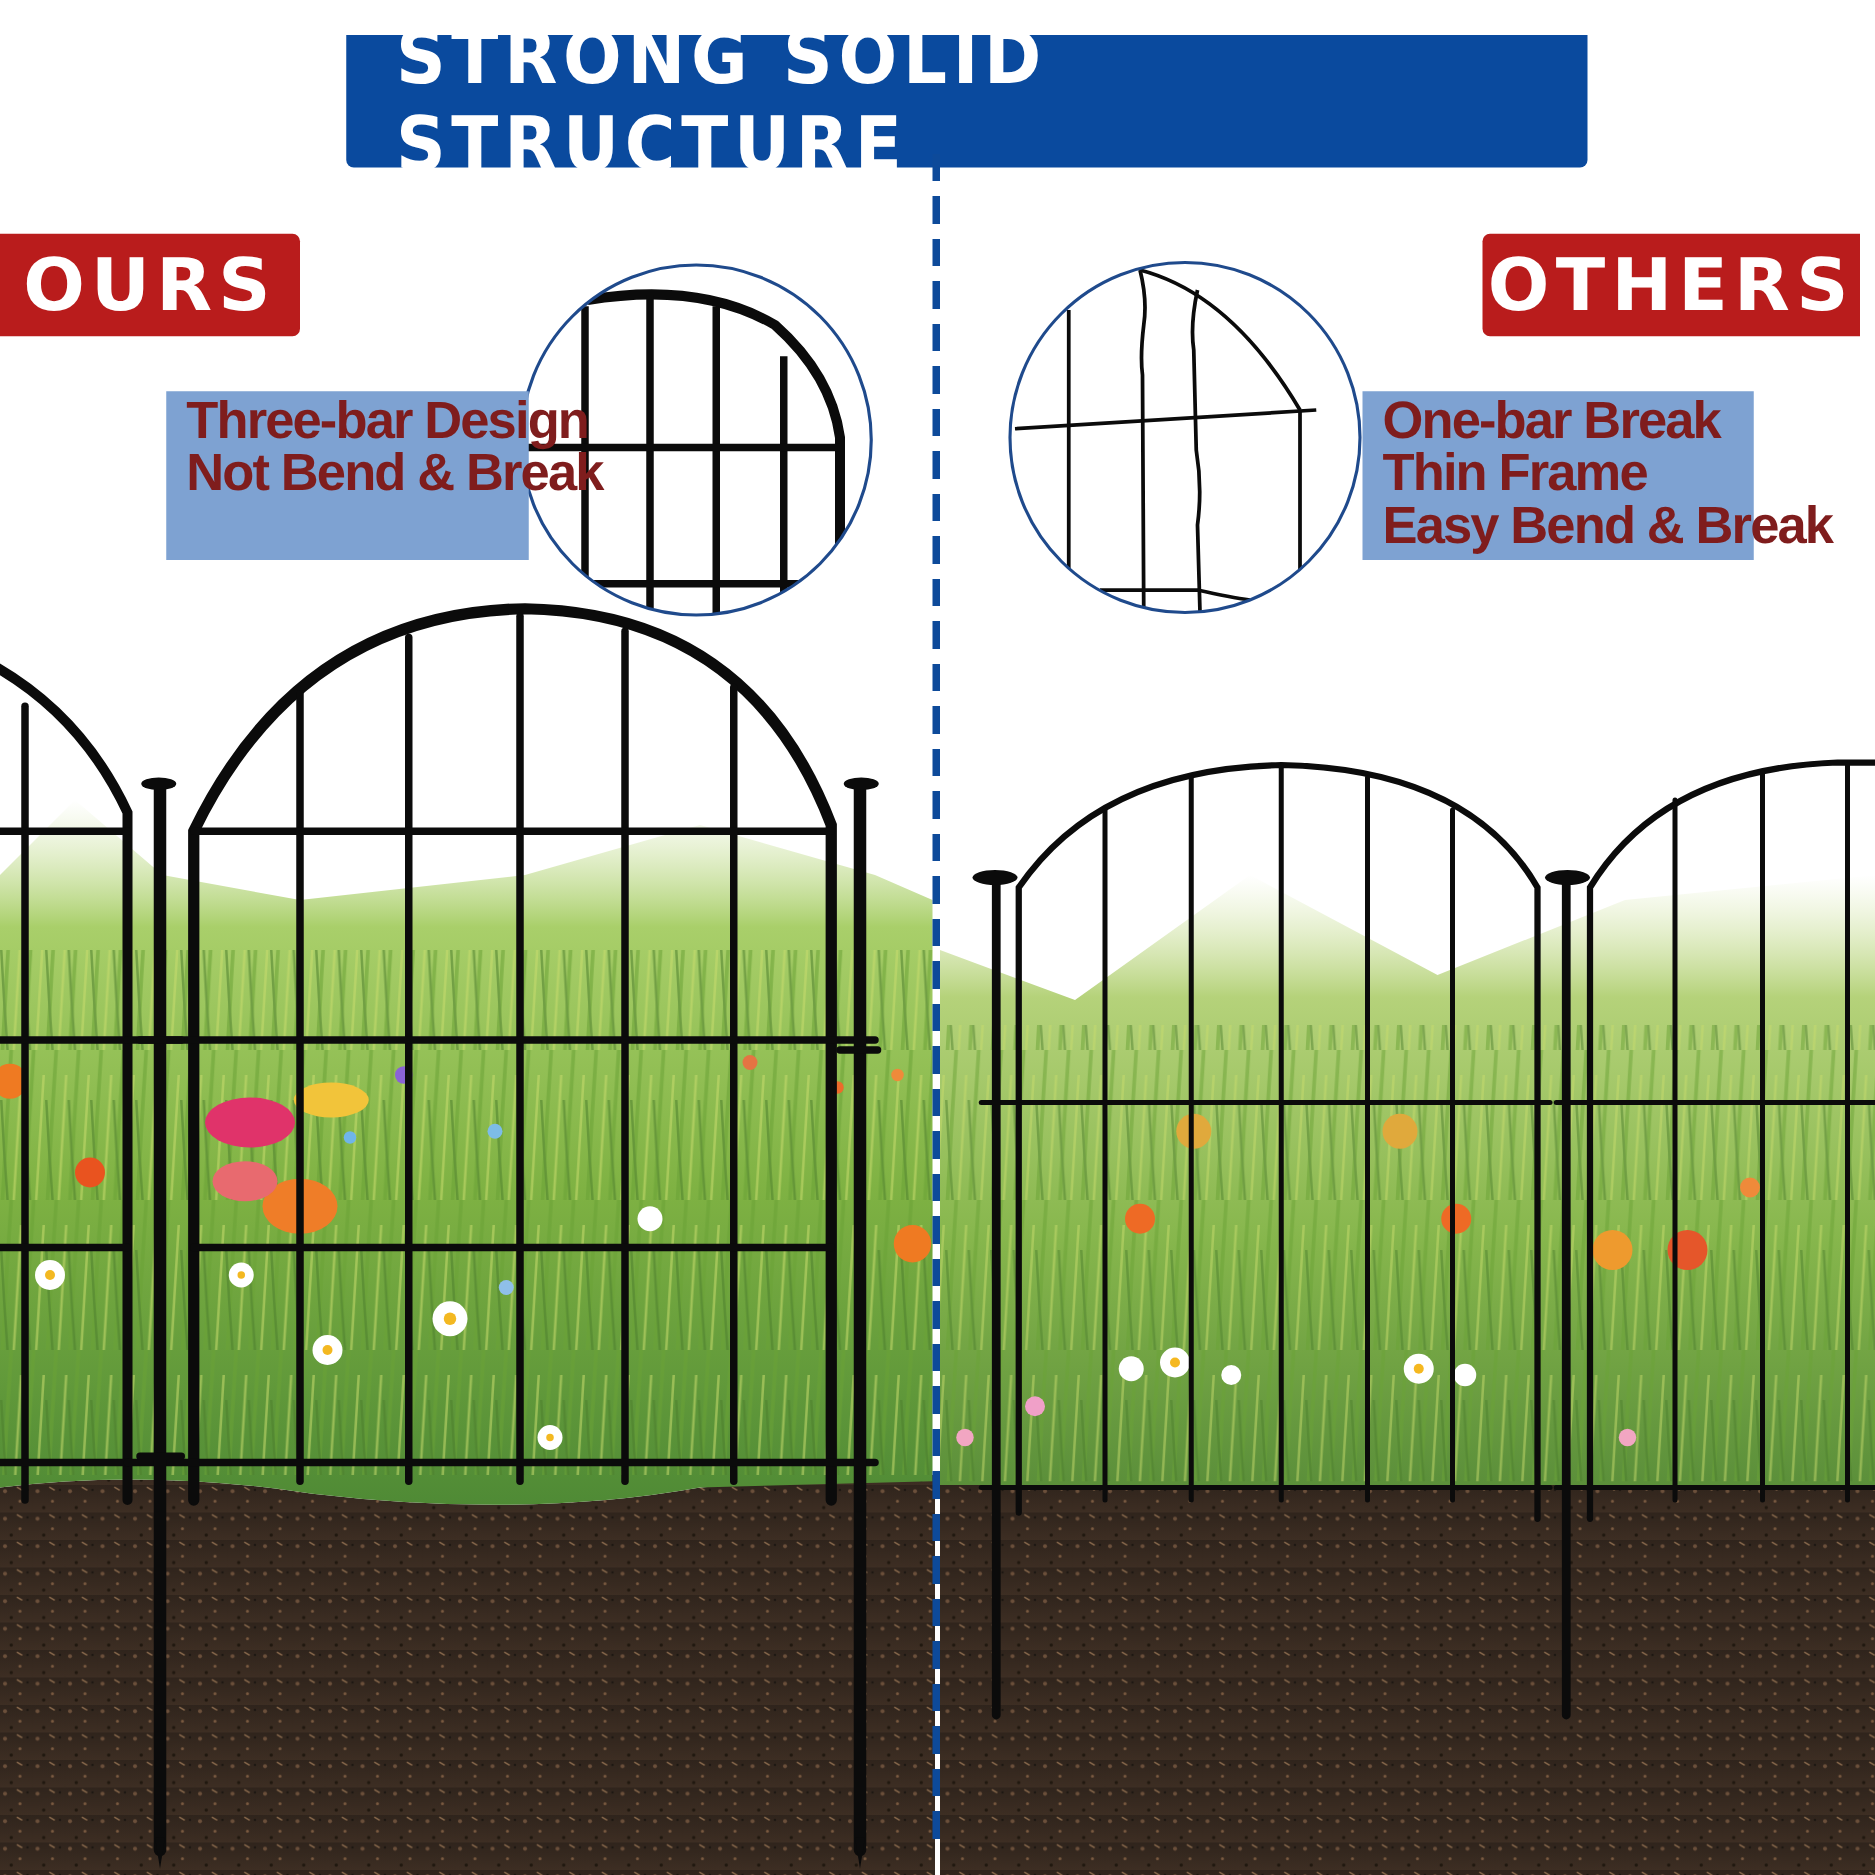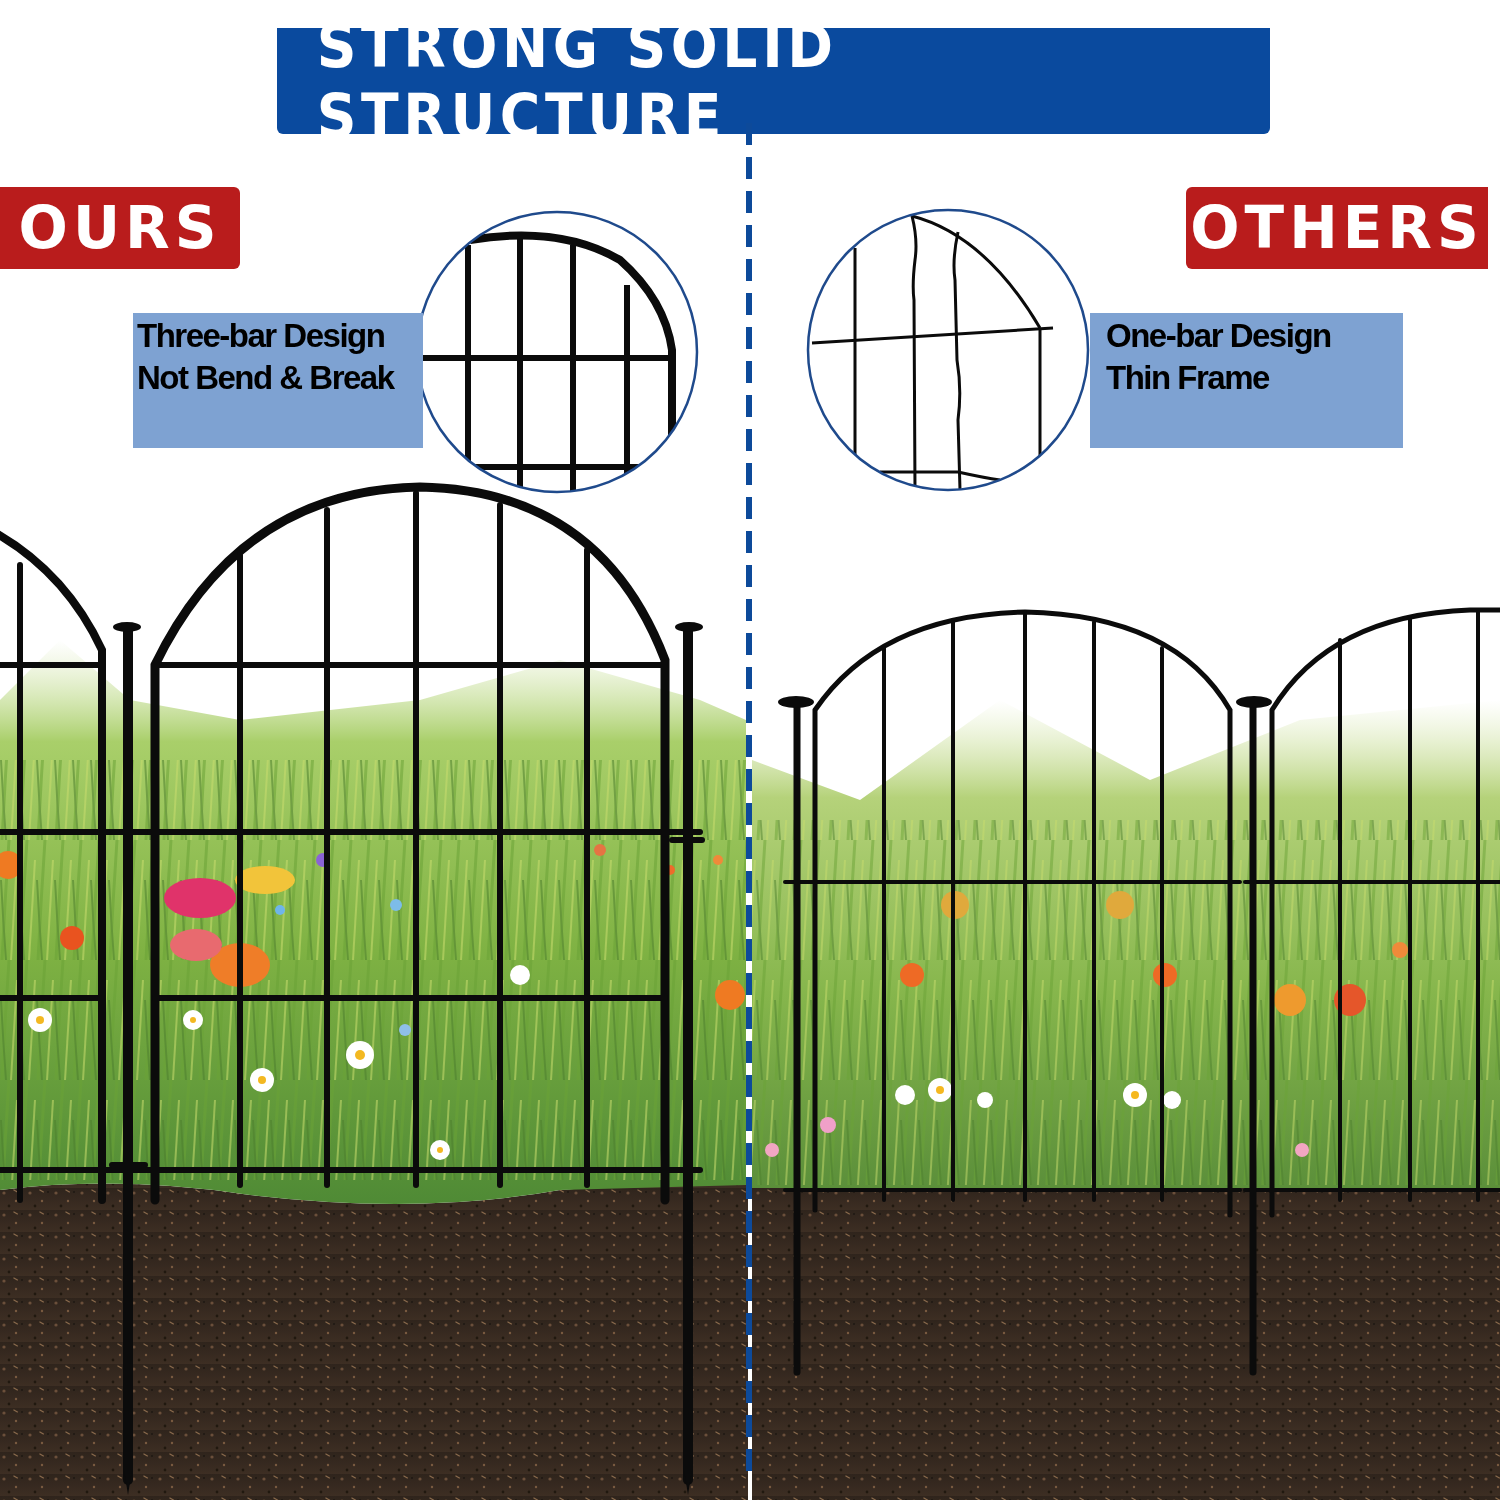--- a/index.html
+++ b/index.html
@@ -21,23 +21,23 @@
   .side-label {
     position: absolute; height: 82px; background: #b91c1c; color: #fff;
     display: flex; align-items: center; justify-content: center;
     font-weight: bold; font-size: 58px; letter-spacing: 5px;
     font-family: "DejaVu Sans", sans-serif;
   }
   .side-label.ours { left: 0; top: 187px; width: 240px; border-radius: 0 6px 6px 0; }
   .side-label.others { left: 1186px; top: 187px; width: 302px; border-radius: 6px 0 0 6px; }
 
   .feature-box {
-    position: absolute; background: #7ea2d2; color: #000000;
-    font-weight: bold; font-size: 33px; line-height: 42px; letter-spacing: -1.5px;
-    font-family: "Liberation Sans", sans-serif; padding: 2px 4px;
+    position: absolute; background: #7ea2d2; color: #7f1d1d;
+    font-weight: bold; font-size: 42px; line-height: 42px; letter-spacing: -1.5px;
+    font-family: "Liberation Sans", sans-serif; padding: 2px 16px;
   }
   .feature-box.ours { left: 133px; top: 313px; width: 290px; height: 135px; }
   .feature-box.others { left: 1090px; top: 313px; width: 313px; height: 135px; padding-left: 16px; }
   .feature-box div { white-space: nowrap; }
 
   .divider {
     position: absolute; left: 746px; top: 123px; width: 6px; height: 1355px;
     background: repeating-linear-gradient(to bottom, #0d4a9a 0 22px, transparent 22px 34px);
   }
 
@@ -243,17 +243,18 @@
   <div class="side-label ours">OURS</div>
 
   <div class="side-label others">OTHERS</div>
 
   <div class="feature-box ours">
     <div>Three-bar Design</div>
     <div>Not Bend &amp; Break</div>
   </div>
 
   <div class="feature-box others">
-    <div>One-bar Design</div>
+    <div>One-bar Break</div>
     <div>Thin Frame</div>
+    <div>Easy Bend &amp; Break</div>
   </div>
 
 </div>
 
 </body></html>

